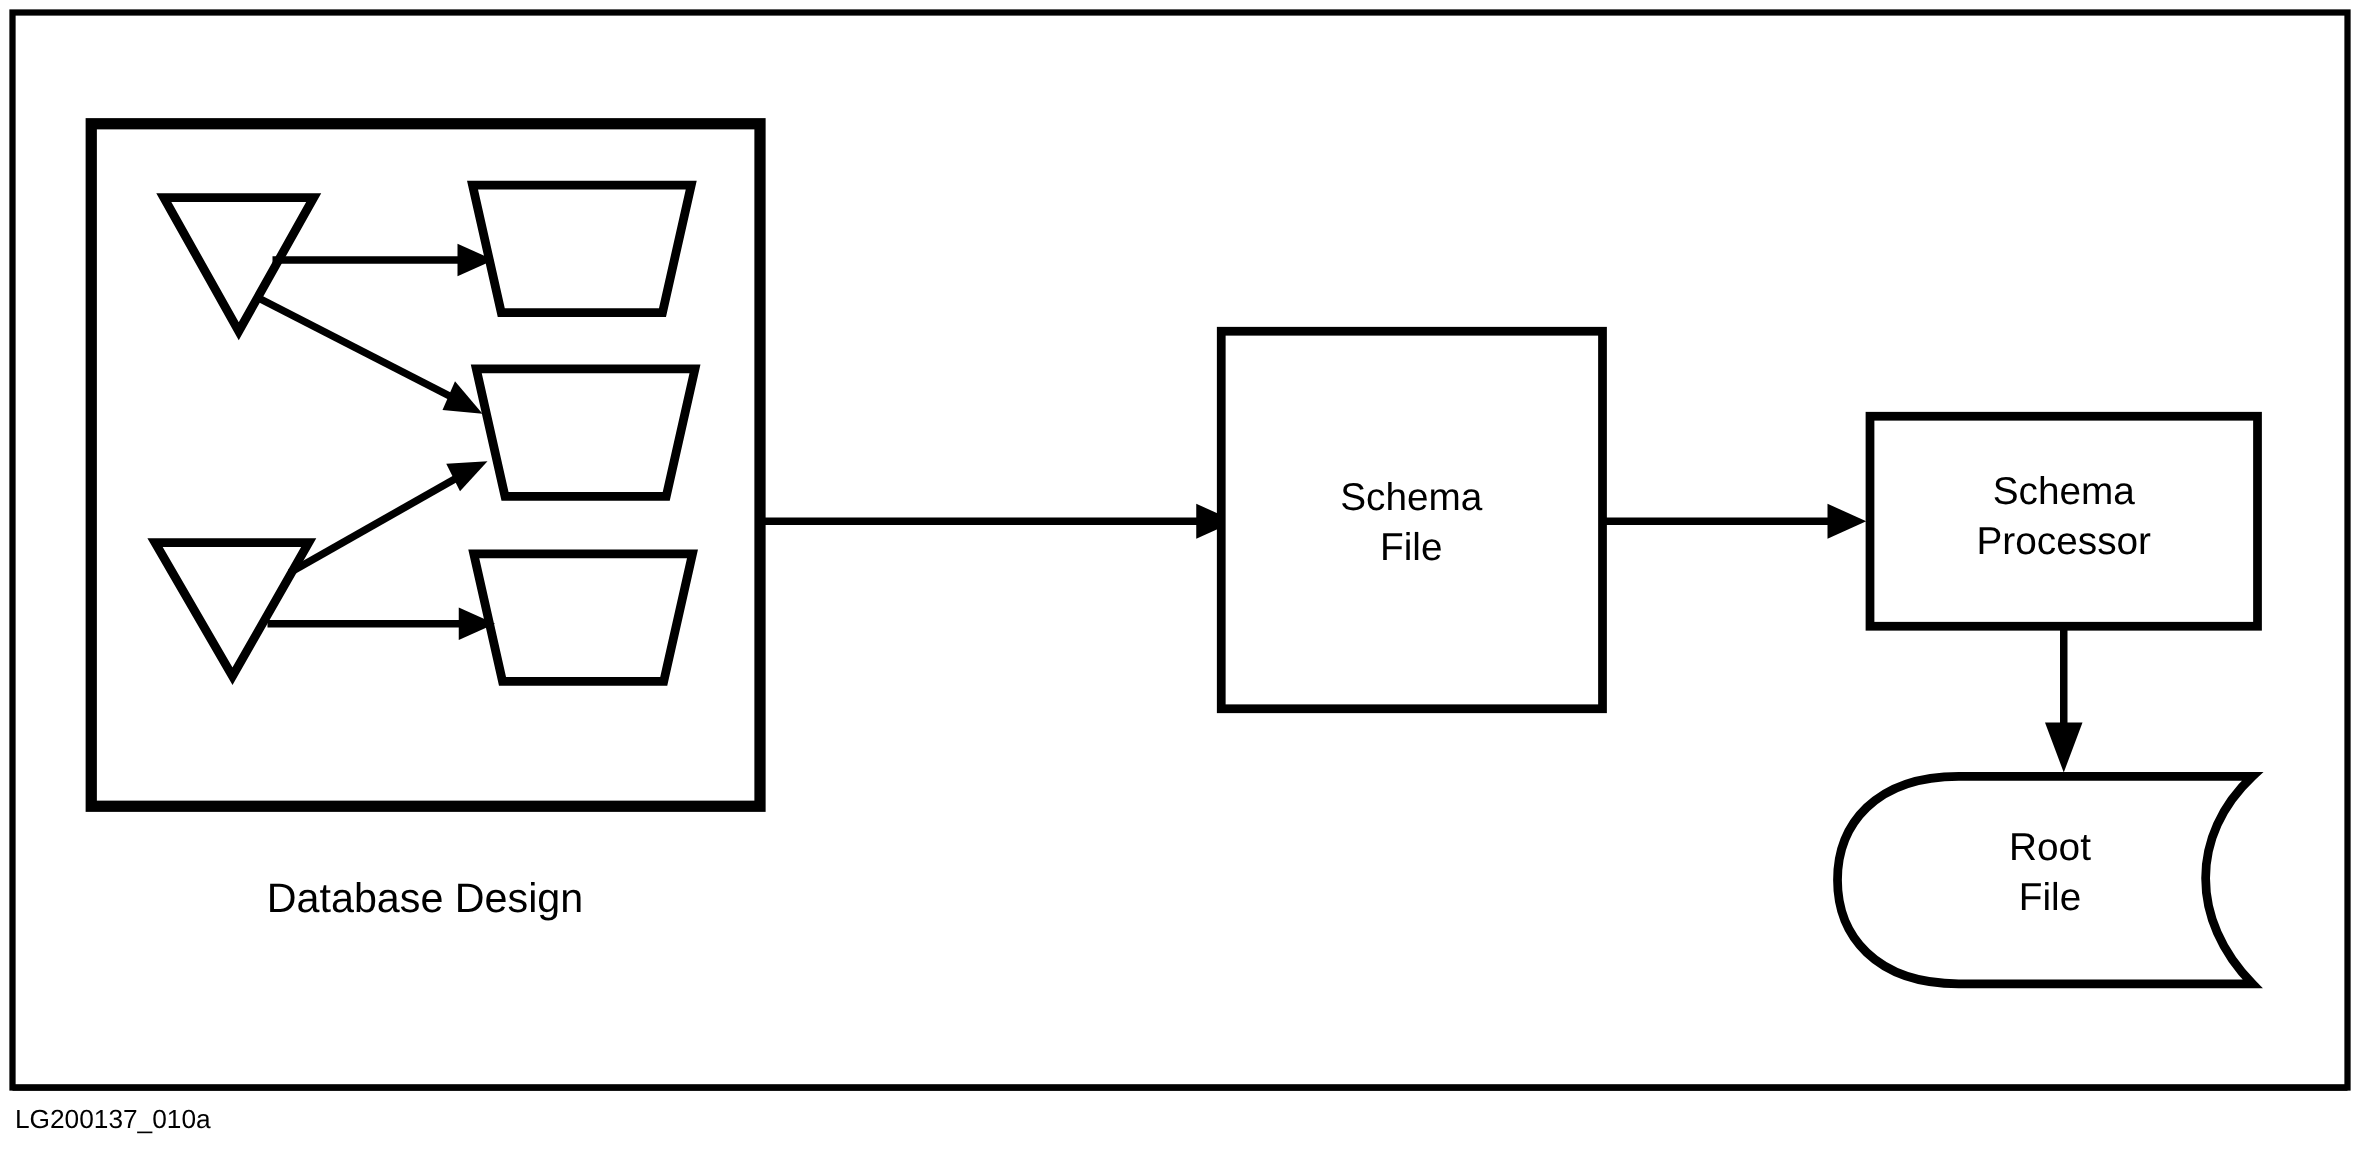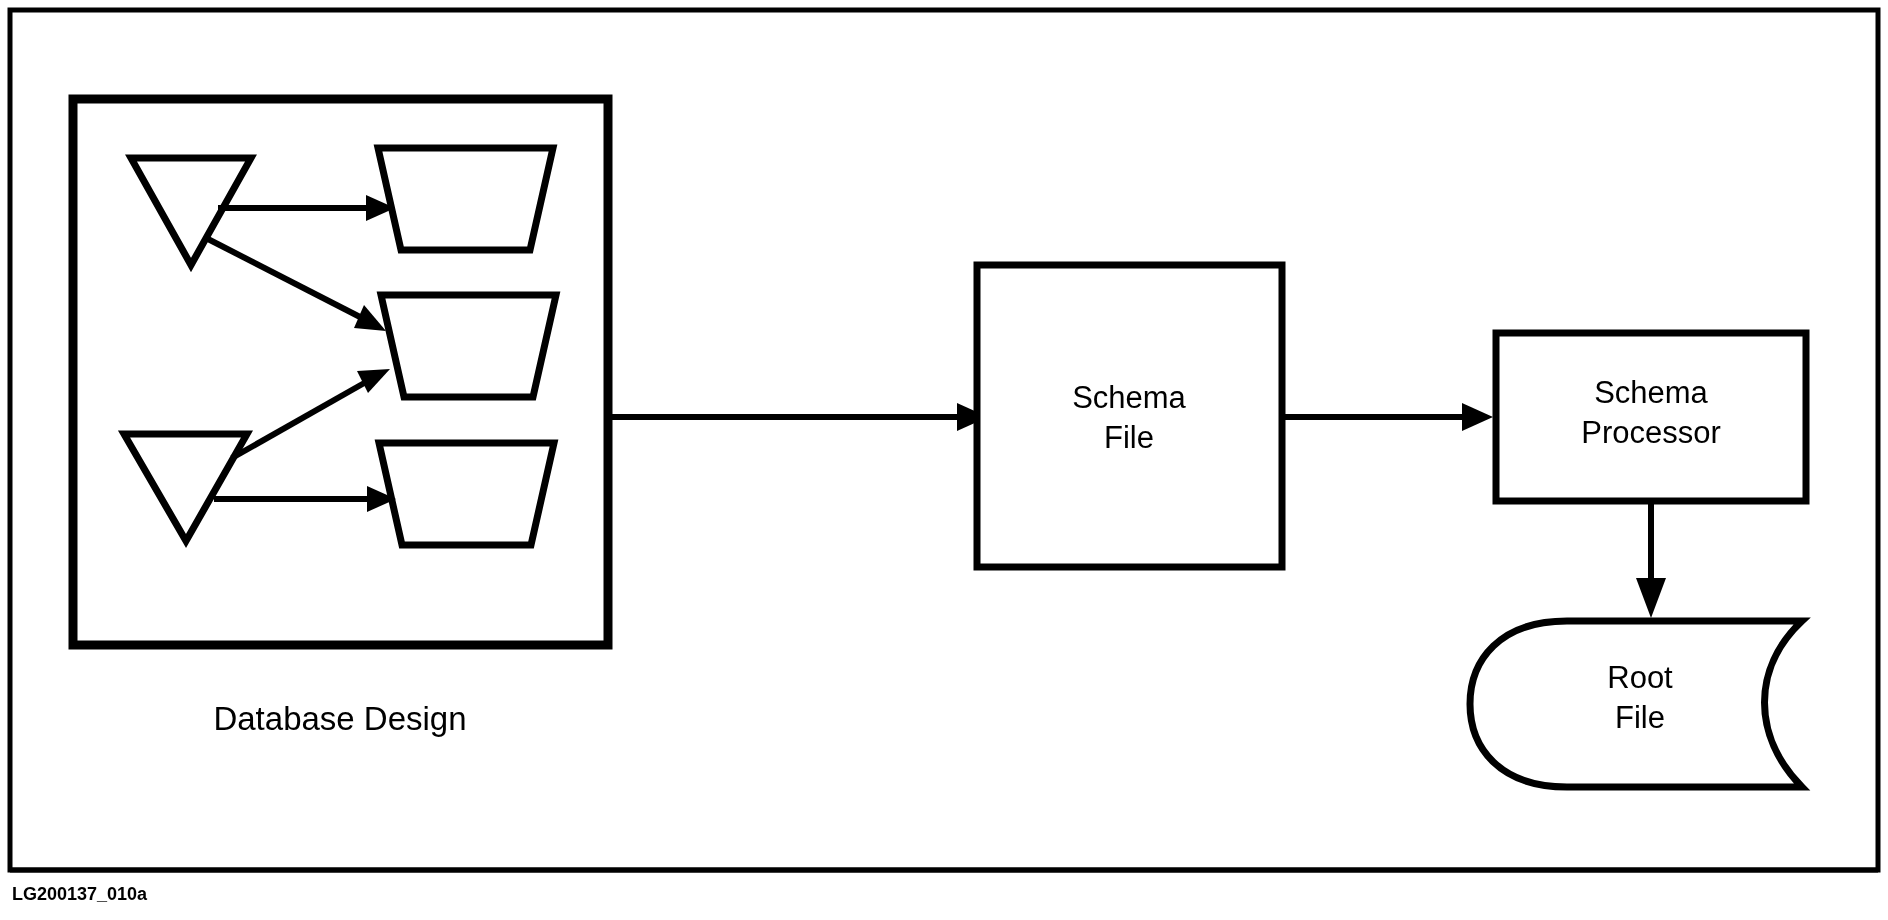--- a/index.html
+++ b/index.html
@@ -69,22 +69,22 @@
     font-size: 33px;
     fill: #000000;
     text-anchor: middle;
     dominant-baseline: middle;
   }
   .figure-caption {
     position: absolute;
     left: 12px;
     top: 884px;
     font-family: "Liberation Sans", sans-serif;
-    font-size: 18px;
-    font-weight: bold;
+    font-size: 21px;
+    font-weight: normal;
     color: #000000;
     letter-spacing: 0px;
     white-space: pre;
   }
 </style>
 </head>
 <body>
 
 <div id="diagram-root">
 

